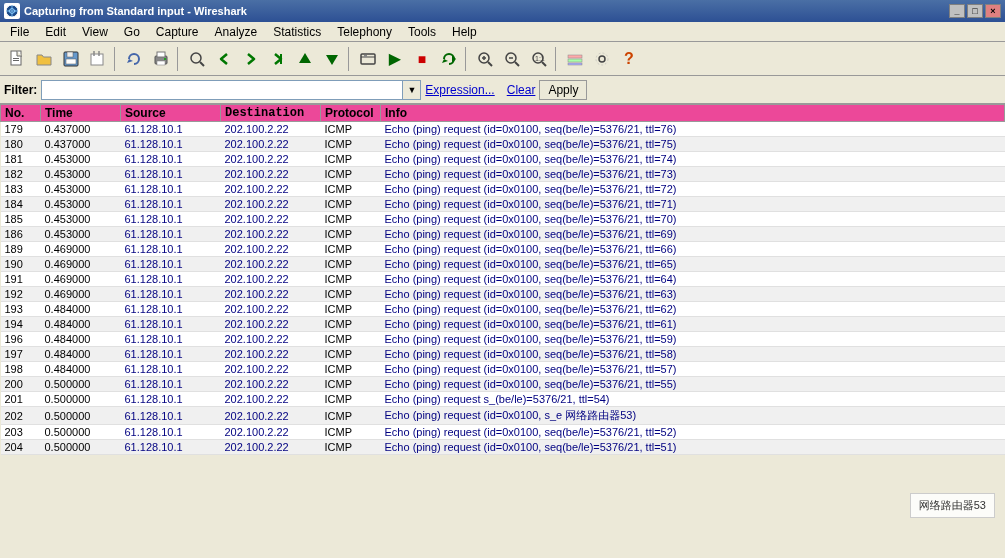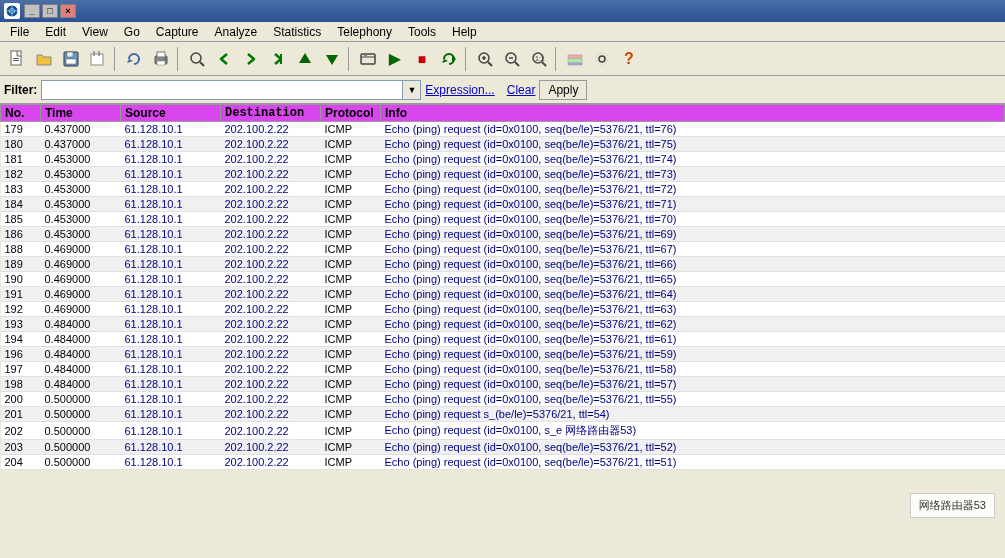--- a/index.html
+++ b/index.html
@@ -155,21 +155,21 @@
       font-size: 12px;
       cursor: pointer;
       height: 20px;
     }
     .packet-table {
       width: 100%;
       border-collapse: collapse;
       font-size: 12px;
     }
     .packet-table thead {
-      background: #d946ef;
+      background: #ec4899;
       position: sticky;
       top: 0;
     }
     .packet-table thead th {
       border: 1px solid #999;
       padding: 1px 4px;
       text-align: left;
       font-weight: bold;
       font-size: 12px;
       color: #000;
@@ -236,20 +236,21 @@
 
 <div id="title-bar">
   <div class="app-icon">
     <svg width="14" height="14" viewBox="0 0 14 14">
       <circle cx="7" cy="7" r="6" fill="#1a4a8a" stroke="#fff" stroke-width="1"></circle>
       <path d="M4 7 Q7 2 10 7 Q7 12 4 7" fill="none" stroke="#88ccff" stroke-width="1.2"></path>
       <line x1="7" y1="1" x2="7" y2="13" stroke="#88ccff" stroke-width="0.8"></line>
       <line x1="1" y1="7" x2="13" y2="7" stroke="#88ccff" stroke-width="0.8"></line>
     </svg>
   </div>
+  <span class="title-text">Capturing from Standard input - Wireshark</span>
   <div class="win-controls">
     <div class="win-btn">_</div>
     <div class="win-btn">□</div>
     <div class="win-btn" style="background:#e08080;">×</div>
   </div>
 </div>
 
 <div id="menu-bar">
   <span class="menu-item">File</span>
   <span class="menu-item">Edit</span>
@@ -480,28 +481,20 @@
     </tr>
           <tr>
       <td>186</td>
       <td>0.453000</td>
       <td style="color:#000080">61.128.10.1</td>
       <td style="color:#000080">202.100.2.22</td>
       <td style="color:#000">ICMP</td>
       <td style="color:#000080">Echo (ping) request   (id=0x0100, seq(be/le)=5376/21, ttl=69)</td>
     </tr>
           <tr>
-      <td>188</td>
-      <td>0.469000</td>
-      <td style="color:#000080">61.128.10.1</td>
-      <td style="color:#000080">202.100.2.22</td>
-      <td style="color:#000">ICMP</td>
-      <td style="color:#000080">Echo (ping) request   (id=0x0100, seq(be/le)=5376/21, ttl=67)</td>
-    </tr>
-          <tr>
       <td>189</td>
       <td>0.469000</td>
       <td style="color:#000080">61.128.10.1</td>
       <td style="color:#000080">202.100.2.22</td>
       <td style="color:#000">ICMP</td>
       <td style="color:#000080">Echo (ping) request   (id=0x0100, seq(be/le)=5376/21, ttl=66)</td>
     </tr>
           <tr>
       <td>190</td>
       <td>0.469000</td>

